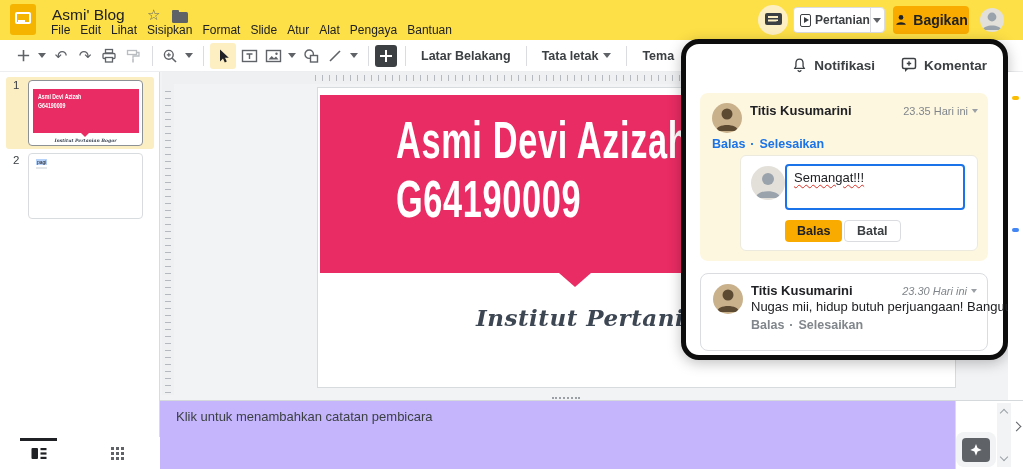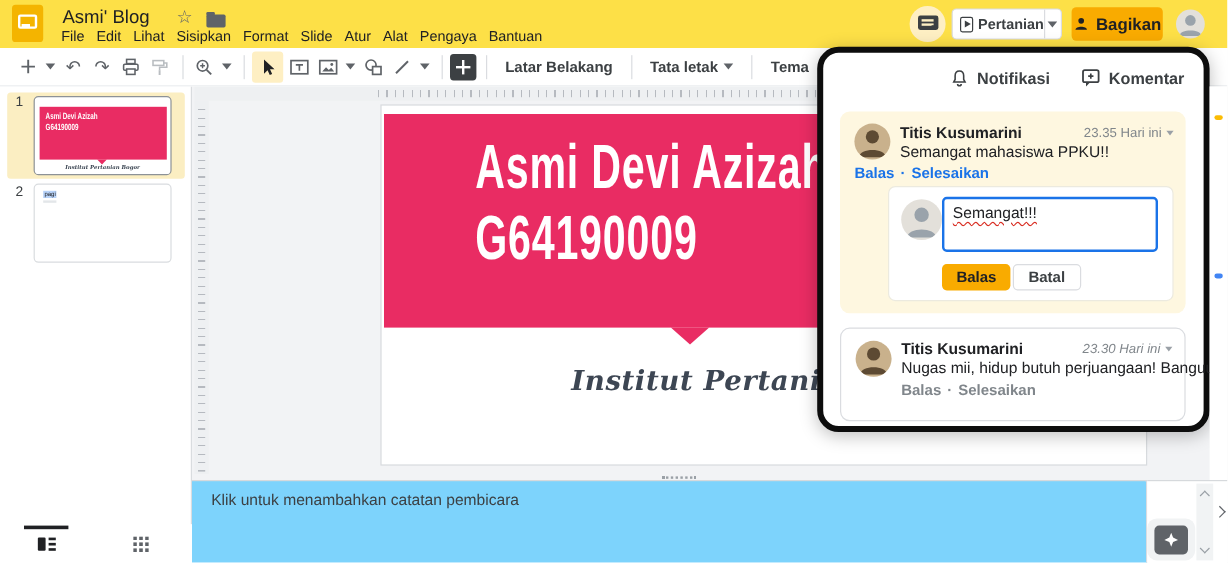--- a/index.html
+++ b/index.html
@@ -73,21 +73,21 @@
   .slide{left:318px;top:88px;width:637px;height:299px;background:#fff;box-shadow:0 0 0 1px #d8dbde;}
   .slide-accent{position:absolute;left:2px;top:7px;right:0;height:178px;background:#e92c63;}
   .slide-title{position:absolute;left:78px;top:23px;color:#fff;font-weight:bold;font-size:52px;line-height:59px;transform:scaleX(.66);transform-origin:left top;white-space:nowrap;letter-spacing:1px;}
   .slide-pointer{position:absolute;left:241px;top:185px;width:0;height:0;border:16px solid transparent;border-top:14px solid #e92c63;border-bottom-width:0;}
   .slide-subtitle{position:absolute;left:158px;top:216px;font-family:"DejaVu Serif",serif;font-style:italic;font-weight:bold;font-size:23px;color:#3d4653;letter-spacing:.5px;white-space:nowrap;}
   .right-strip{left:1008px;top:72px;width:15px;height:328px;background:#fff;z-index:45;}
   .marker{position:absolute;left:4px;width:7px;height:4px;border-radius:2px;}
   .notes-dots{left:552px;top:397px;width:28px;border-top:2px dotted #9aa0a6;z-index:5;}
 
   
-  .notes{left:160px;top:400px;width:796px;height:69px;background:#7dd3fc;border-top:1px solid #d6d9dc;border-right:1px solid #dadce0;}
+  .notes{left:160px;top:400px;width:796px;height:69px;background:#c4b5fd;border-top:1px solid #d6d9dc;border-right:1px solid #dadce0;}
   .notes-text{position:absolute;left:16px;top:8px;font-size:13px;color:#3c4043;}
 
   
   .br{left:956px;top:400px;width:67px;height:69px;background:#fff;border-top:1px solid #d6d9dc;}
   .scroll-track{position:absolute;left:41px;top:2px;width:14px;height:64px;background:#f1f3f4;}
   .chev{position:absolute;width:6px;height:6px;border-top:1.5px solid #9aa0a6;border-right:1.5px solid #9aa0a6;}
   .chev-up{left:45px;top:9px;transform:rotate(-45deg);}
   .chev-down{left:45px;top:53px;transform:rotate(135deg);}
   .chev-right{left:57px;top:22px;border-color:#5f6368;transform:rotate(45deg);width:7px;height:7px;}
   .explore-wrap{position:absolute;left:0px;top:31px;width:40px;height:35px;background:#f1f3f4;border-radius:8px;}
@@ -381,21 +381,20 @@
         <svg width="30" height="30" viewBox="0 0 30 30">
           <circle cx="15" cy="11" r="5.5" fill="#5d4a33"></circle>
             <path d="M4 28c0-8 22-8 22 0z" fill="#5d4a33"></path>
         </svg>
       </div>
       <div class="cauthor">Titis Kusumarini</div>
       <div class="ctime">
         <span>23.35 Hari ini</span>
         <div class="tri-down"></div>
       </div>
-      <div class="ctext">Semangat mahasiswa PPKU!!</div>
       <div class="clinks" style="left:12px;top:44px;">
         <span class="blue">Balas</span>
         <span class="blue">·</span>
         <span class="blue">Selesaikan</span>
       </div>
       <div class="reply-card">
         <div class="reply-avatar">
           <svg width="34" height="34" viewBox="0 0 34 34">
             <circle cx="17" cy="13" r="6" fill="#9aa3ab"></circle>
               <path d="M5 32c0-9 24-9 24 0z" fill="#9aa3ab"></path>

